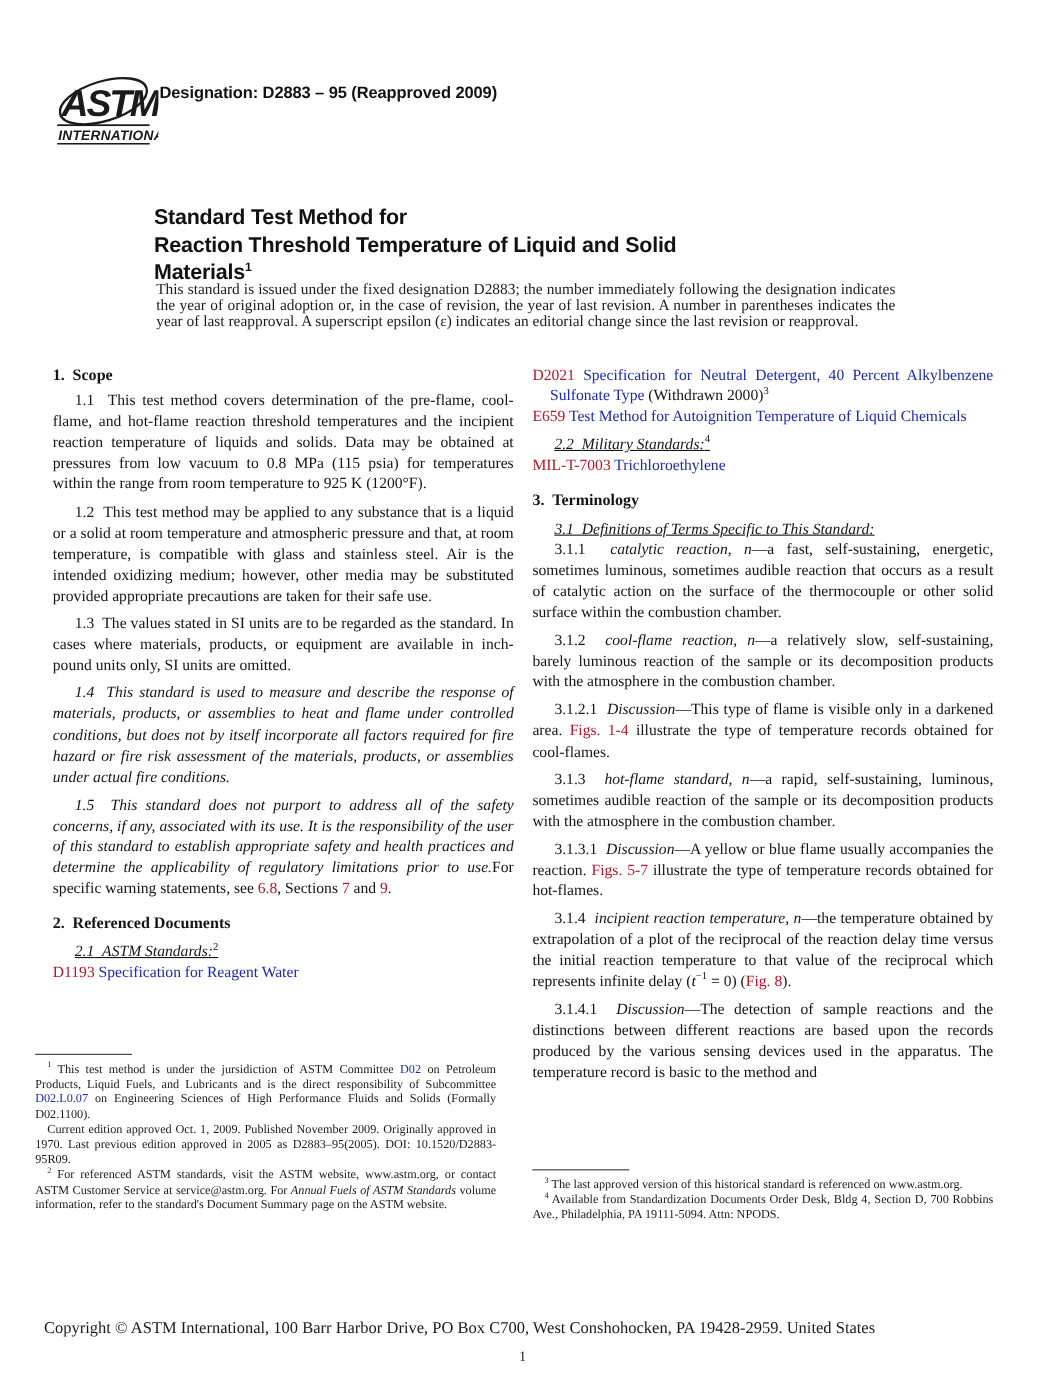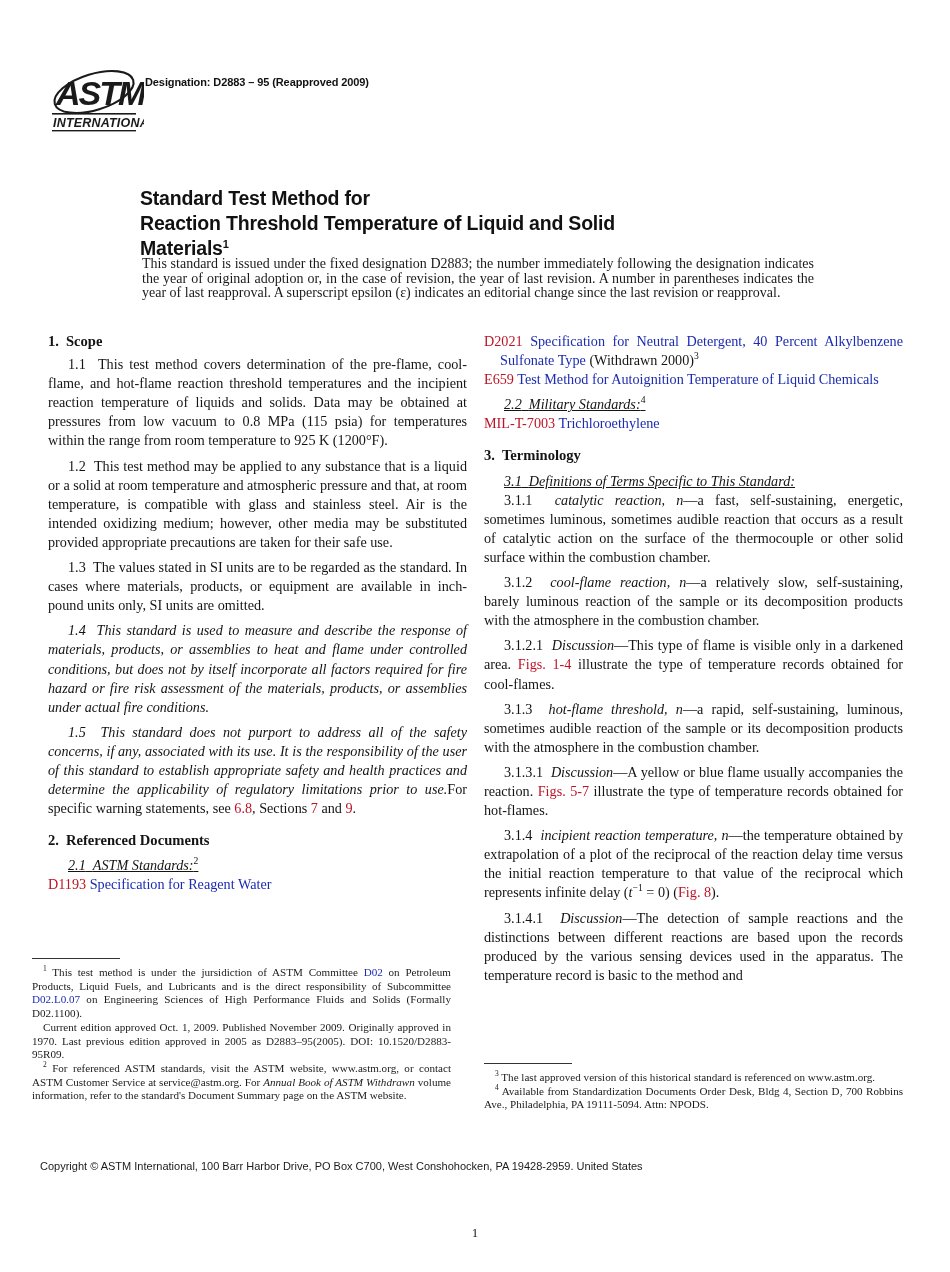--- a/index.html
+++ b/index.html
@@ -37,21 +37,21 @@
     width: 96px;
     height: 72px;
   }
   .logo svg { display: block; }
   .designation {
     position: absolute;
     left: 97px;
     top: 14px;
     font-family: "Liberation Sans", sans-serif;
     font-weight: bold;
-    font-size: 11px;
+    font-size: 15px;
     letter-spacing: -0.1px;
     color: #111111;
   }
 
   
   .title-block {
     position: absolute;
     left: 140px;
     top: 158px;
     width: 770px;
@@ -158,23 +158,23 @@
     margin: 0;
     text-indent: 11px;
     text-align: justify;
   }
   .footnotes p.cont { text-indent: 11px; }
 
   
   .footer-copy {
     position: absolute;
     left: 40px;
-    top: 1160px;
-    font-family: Liberation Sans, sans-serif;
-    font-size: 11px;
+    top: 1200px;
+    font-family: Liberation Serif, serif;
+    font-size: 15px;
     color: #1a1a1a;
   }
   .page-num {
     position: absolute;
     left: 0;
     top: 1225px;
     width: 950px;
     text-align: center;
     font-size: 13px;
     color: #1a1a1a;
@@ -290,21 +290,21 @@
 
     <p class="para">
       <span class="num-lbl">3.1.2</span>&nbsp;&nbsp;<span class="it">cool-flame reaction, n</span><span>—a relatively slow, self-sustaining, barely luminous reaction of the sample or its decomposition products with the atmosphere in the combustion chamber.</span>
     </p>
 
     <p class="para">
       <span class="num-lbl">3.1.2.1</span>&nbsp;&nbsp;<span class="it">Discussion</span><span>—This type of flame is visible only in a darkened area. </span><span class="red">Figs. 1-4</span><span> illustrate the type of temperature records obtained for cool-flames.</span>
     </p>
 
     <p class="para">
-      <span class="num-lbl">3.1.3</span>&nbsp;&nbsp;<span class="it">hot-flame threshold, n</span><span>—a rapid, self-sustaining, luminous, sometimes audible reaction of the sample or its decomposition products with the atmosphere in the combustion chamber.</span>
+      <span class="num-lbl">3.1.3</span>&nbsp;&nbsp;<span class="it">hot-flame standard, n</span><span>—a rapid, self-sustaining, luminous, sometimes audible reaction of the sample or its decomposition products with the atmosphere in the combustion chamber.</span>
     </p>
 
     <p class="para">
       <span class="num-lbl">3.1.3.1</span>&nbsp;&nbsp;<span class="it">Discussion</span><span>—A yellow or blue flame usually accompanies the reaction. </span><span class="red">Figs. 5-7</span><span> illustrate the type of temperature records obtained for hot-flames.</span>
     </p>
 
     <p class="para">
       <span class="num-lbl">3.1.4</span>&nbsp;&nbsp;<span class="it">incipient reaction temperature, n</span><span>—the temperature obtained by extrapolation of a plot of the reciprocal of the reaction delay time versus the initial reaction temperature to that value of the reciprocal which represents infinite delay (</span><span class="it">t</span><sup>−1</sup><span> = 0) (</span><span class="red">Fig. 8</span><span>).</span>
     </p>
 
@@ -314,21 +314,21 @@
 
   </div>
 
   <div class="footnotes fn-left">
     <div class="fn-rule"></div>
 
     <p><sup>1</sup><span> This test method is under the jursidiction of ASTM Committee </span><span class="blue">D02</span><span> on Petroleum Products, Liquid Fuels, and Lubricants and is the direct responsibility of Subcommittee </span><span class="blue">D02.L0.07</span><span> on Engineering Sciences of High Performance Fluids and Solids (Formally D02.1100).</span></p>
 
     <p class="cont"><span>Current edition approved Oct. 1, 2009. Published November 2009. Originally approved in 1970. Last previous edition approved in 2005 as D2883–95(2005). DOI: 10.1520/D2883-95R09.</span></p>
 
-    <p><sup>2</sup><span> For referenced ASTM standards, visit the ASTM website, www.astm.org, or contact ASTM Customer Service at service@astm.org. For </span><span class="it">Annual Book of ASTM Withdrawn</span><span> volume information, refer to the standard's Document Summary page on the ASTM website.</span></p>
+    <p><sup>2</sup><span> For referenced ASTM standards, visit the ASTM website, www.astm.org, or contact ASTM Customer Service at service@astm.org. For </span><span class="it">Annual Fuels of ASTM Standards</span><span> volume information, refer to the standard's Document Summary page on the ASTM website.</span></p>
   </div>
 
   <div class="footnotes fn-right">
     <div class="fn-rule"></div>
 
     <p><sup>3</sup><span> The last approved version of this historical standard is referenced on www.astm.org.</span></p>
 
     <p><sup>4</sup><span> Available from Standardization Documents Order Desk, Bldg 4, Section D, 700 Robbins Ave., Philadelphia, PA 19111-5094. Attn: NPODS.</span></p>
   </div>
 

